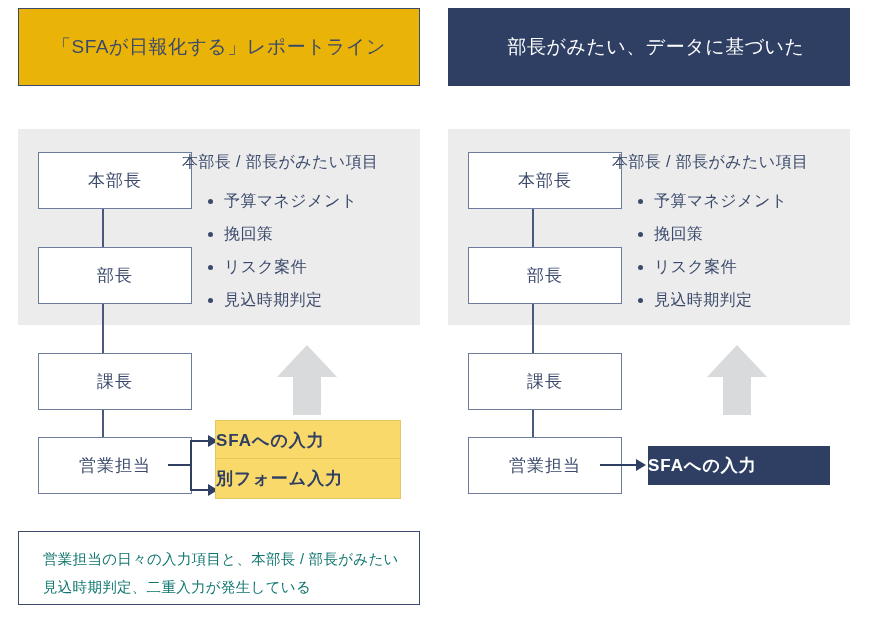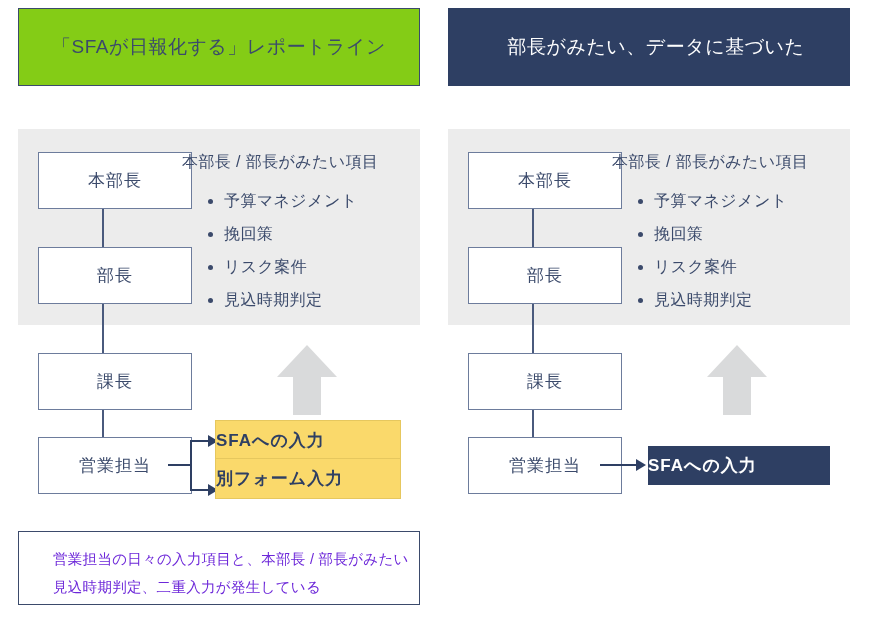--- a/index.html
+++ b/index.html
@@ -17,21 +17,21 @@
   .header{
     position:absolute;
     box-sizing:border-box;
     display:flex;align-items:center;justify-content:center;
     text-align:center;
     letter-spacing:.5px;
   }
   .header-left{
     left:18px;top:8px;width:402px;height:78px;
     border:1px solid #3b4a6b;
-    background:#84cc16;
+    background:#eab308;
     color:#3b4a6b;
     font-size:19px;
   }
   .header-right{
     left:448px;top:8px;width:402px;height:78px;
     background:#2e3f63;
     color:#ffffff;
     font-size:19px;
     line-height:1.55;
   }
@@ -112,22 +112,22 @@
   }
   .action-navy{
     background:#2e3f63;color:#ffffff;
   }
 
   
   .footnote{
     position:absolute;box-sizing:border-box;
     left:18px;top:531px;width:402px;height:74px;
     border:1px solid #3b4a6b;background:#ffffff;
-    padding:14px 34px;
-    font-size:14.5px;line-height:1.9;color:#6d28d9;letter-spacing:.3px;
+    padding:14px 24px;
+    font-size:14.5px;line-height:1.9;color:#0f766e;letter-spacing:.3px;
   }
   .fn-line{display:block;white-space:nowrap;}
 </style>
 </head>
 <body>
 
 <div class="stage">
 
   <div class="header header-left">
     <span>「SFAが日報化する」レポートライン</span>

